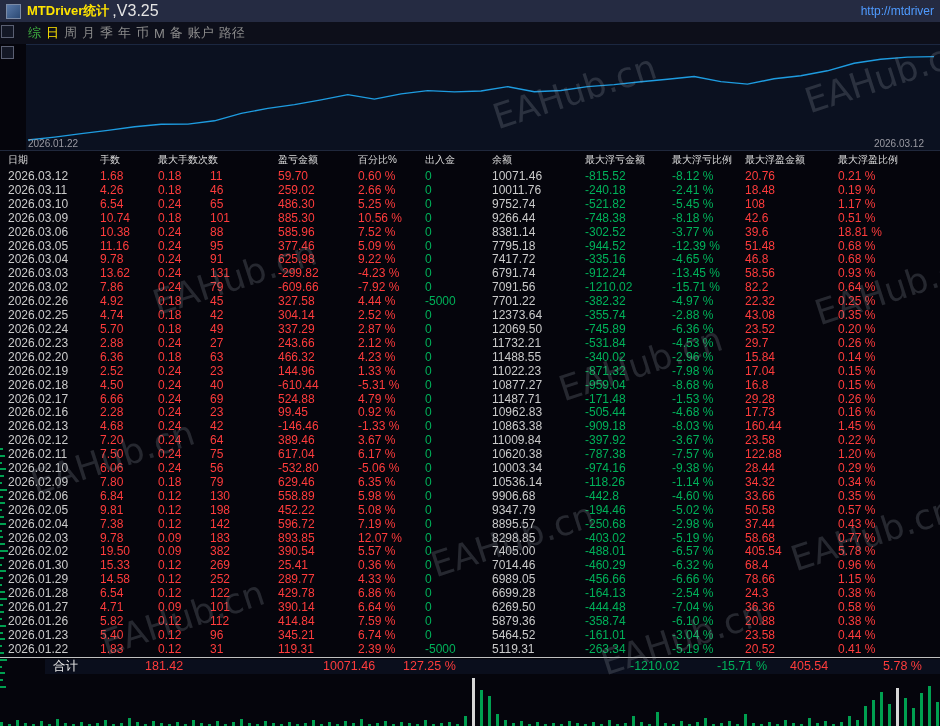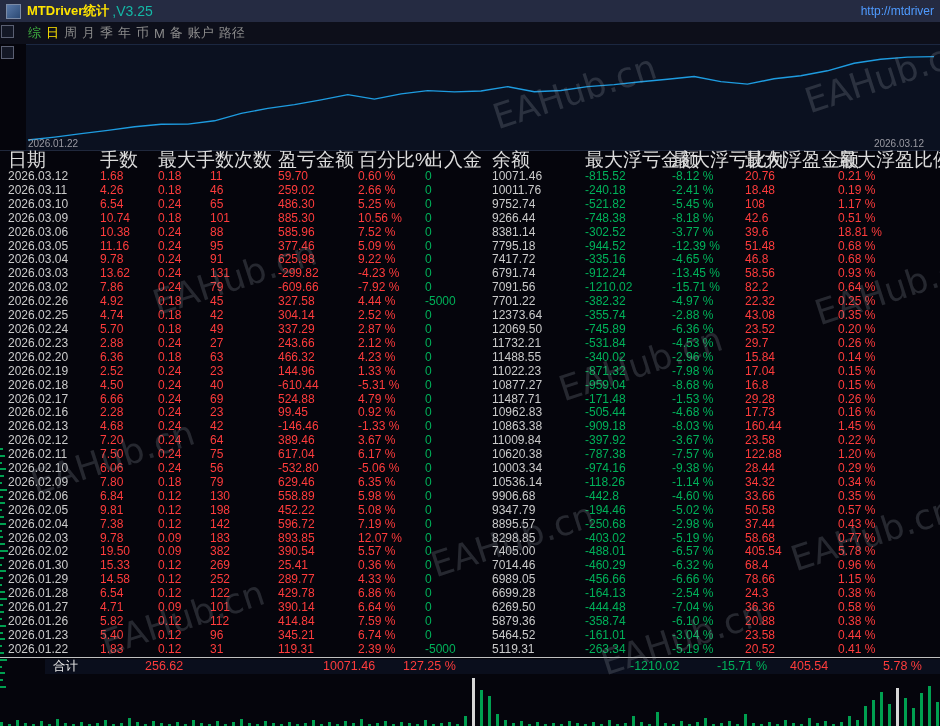--- a/index.html
+++ b/index.html
@@ -5,21 +5,21 @@
   html,body{margin:0;padding:0;background:#000;}
   .screen{position:relative;width:940px;height:726px;background:#05050c;overflow:hidden;
           font-family:"Liberation Sans",sans-serif;-webkit-font-smoothing:antialiased;}
 
   
   .titlebar{position:absolute;left:0;top:0;width:940px;height:22px;background:#252b42;
             display:flex;align-items:center;box-sizing:border-box;padding:0 6px;}
   .app-icon{width:13px;height:13px;background:linear-gradient(135deg,#5a79a8,#2c4a75);
             border:1px solid #7b8aa5;flex:0 0 auto;}
   .app-title{color:#ffe400;font-size:13px;font-weight:bold;margin-left:6px;white-space:nowrap;}
-  .app-version{color:#14b8a6;font-size:14px;margin-left:3px;white-space:nowrap;text-align:center;}
+  .app-version{color:#e5e5e5;font-size:16px;margin-left:3px;white-space:nowrap;text-align:center;}
   .app-url{margin-left:auto;color:#4f9bff;font-size:12px;text-decoration:none;white-space:nowrap;}
 
   
   .menubar{position:absolute;left:0;top:22px;width:940px;height:22px;background:#0d0f1a;
            display:flex;align-items:center;box-sizing:border-box;padding-left:28px;}
   .menu-item{font-size:13px;color:#8b8b8b;margin-right:5px;cursor:default;white-space:nowrap;}
   .menu-item.selected{color:#ffe400;}
   .menu-item.accent{color:#3fae3f;}
   .menu-item.path{color:#8b8b8b;}
 
@@ -34,21 +34,21 @@
   .chart svg{position:absolute;left:0;top:0;}
   .chart-label{position:absolute;bottom:1px;font-size:10px;color:#9a9aa2;}
   .chart-label.left{left:2px;}
   .chart-label.right{right:16px;}
   .chart-divider{position:absolute;left:0;top:150px;width:940px;height:1px;background:#20283c;}
 
   
   .grid12{display:grid;grid-template-columns:92px 58px 52px 68px 80px 67px 67px 93px 87px 73px 93px 100px;
           box-sizing:border-box;padding-left:8px;white-space:nowrap;}
   .thead{position:absolute;left:0;top:151px;width:849px;height:18px;line-height:18px;
-         font-size:19px;color:#dcdcdc;}
+         font-size:10px;color:#dcdcdc;}
   .th{overflow:visible;}
   .th:nth-child(3){grid-column:span 2;}
   .tbody{position:absolute;left:0;top:170px;width:940px;}
   .trow{height:13.92px;line-height:13.92px;font-size:12px;}
   .c-date{color:#cbcbcb;}
   .c-bal{color:#cbcbcb;}
   .c-red{color:#ff3c3c;}
   .c-green{color:#00b25a;}
   .c-total{color:#e8e8e8;}
   .separator{position:absolute;left:0;top:657px;width:940px;height:1px;background:#c0c0c0;}
@@ -615,21 +615,21 @@
         <span class="c-green">-5.19 %</span>
         <span class="c-red">20.52</span>
         <span class="c-red">0.41 %</span>
       </div>
     </div>
 
   <div class="separator"></div>
 
   <div class="total-row grid12" id="total-row">
       <span class="c-total">合计</span>
-      <span class="c-red">256.62</span>
+      <span class="c-red">181.42</span>
       <span class="c-red"></span>
       <span class="c-red"></span>
       <span class="c-red">10071.46</span>
       <span class="c-red">127.25 %</span>
       <span class="c-green"></span>
       <span class="c-bal"></span>
       <span class="c-green">-1210.02</span>
       <span class="c-green">-15.71 %</span>
       <span class="c-red">405.54</span>
       <span class="c-red">5.78 %</span>

